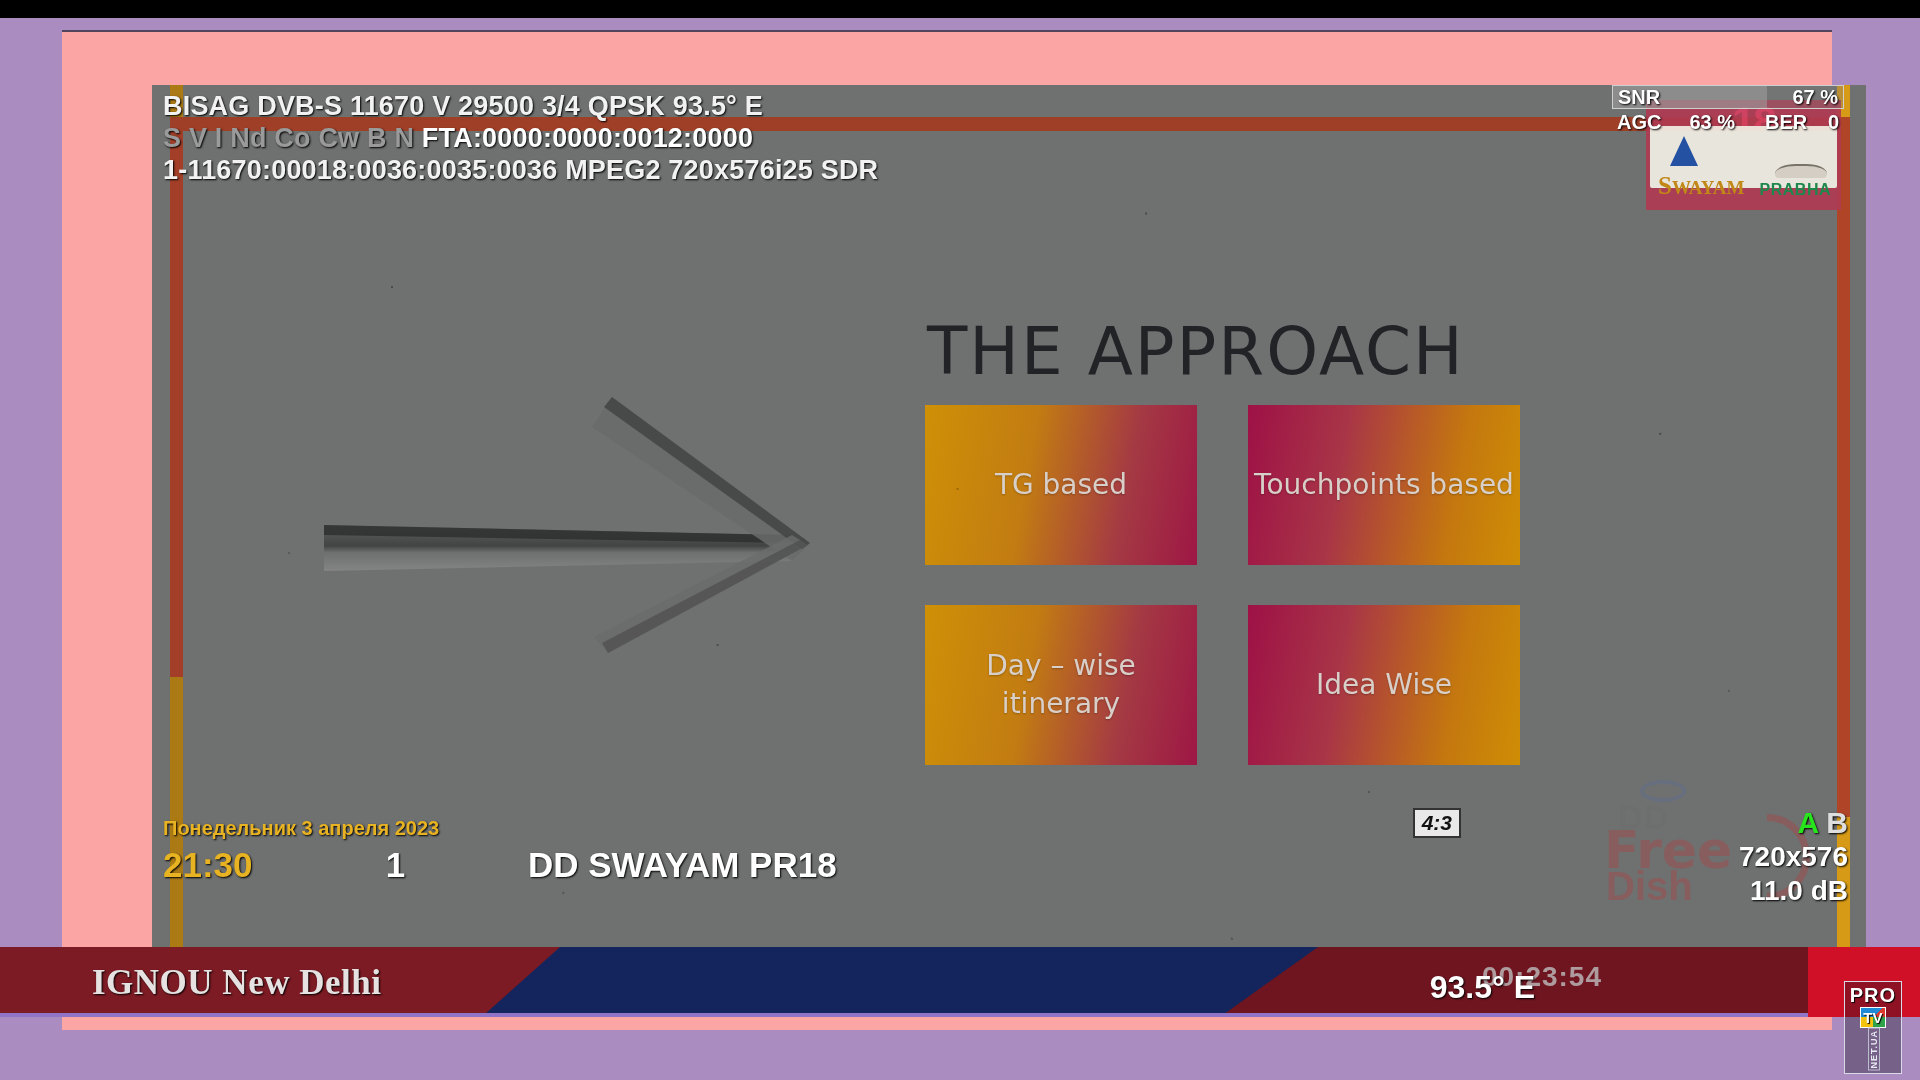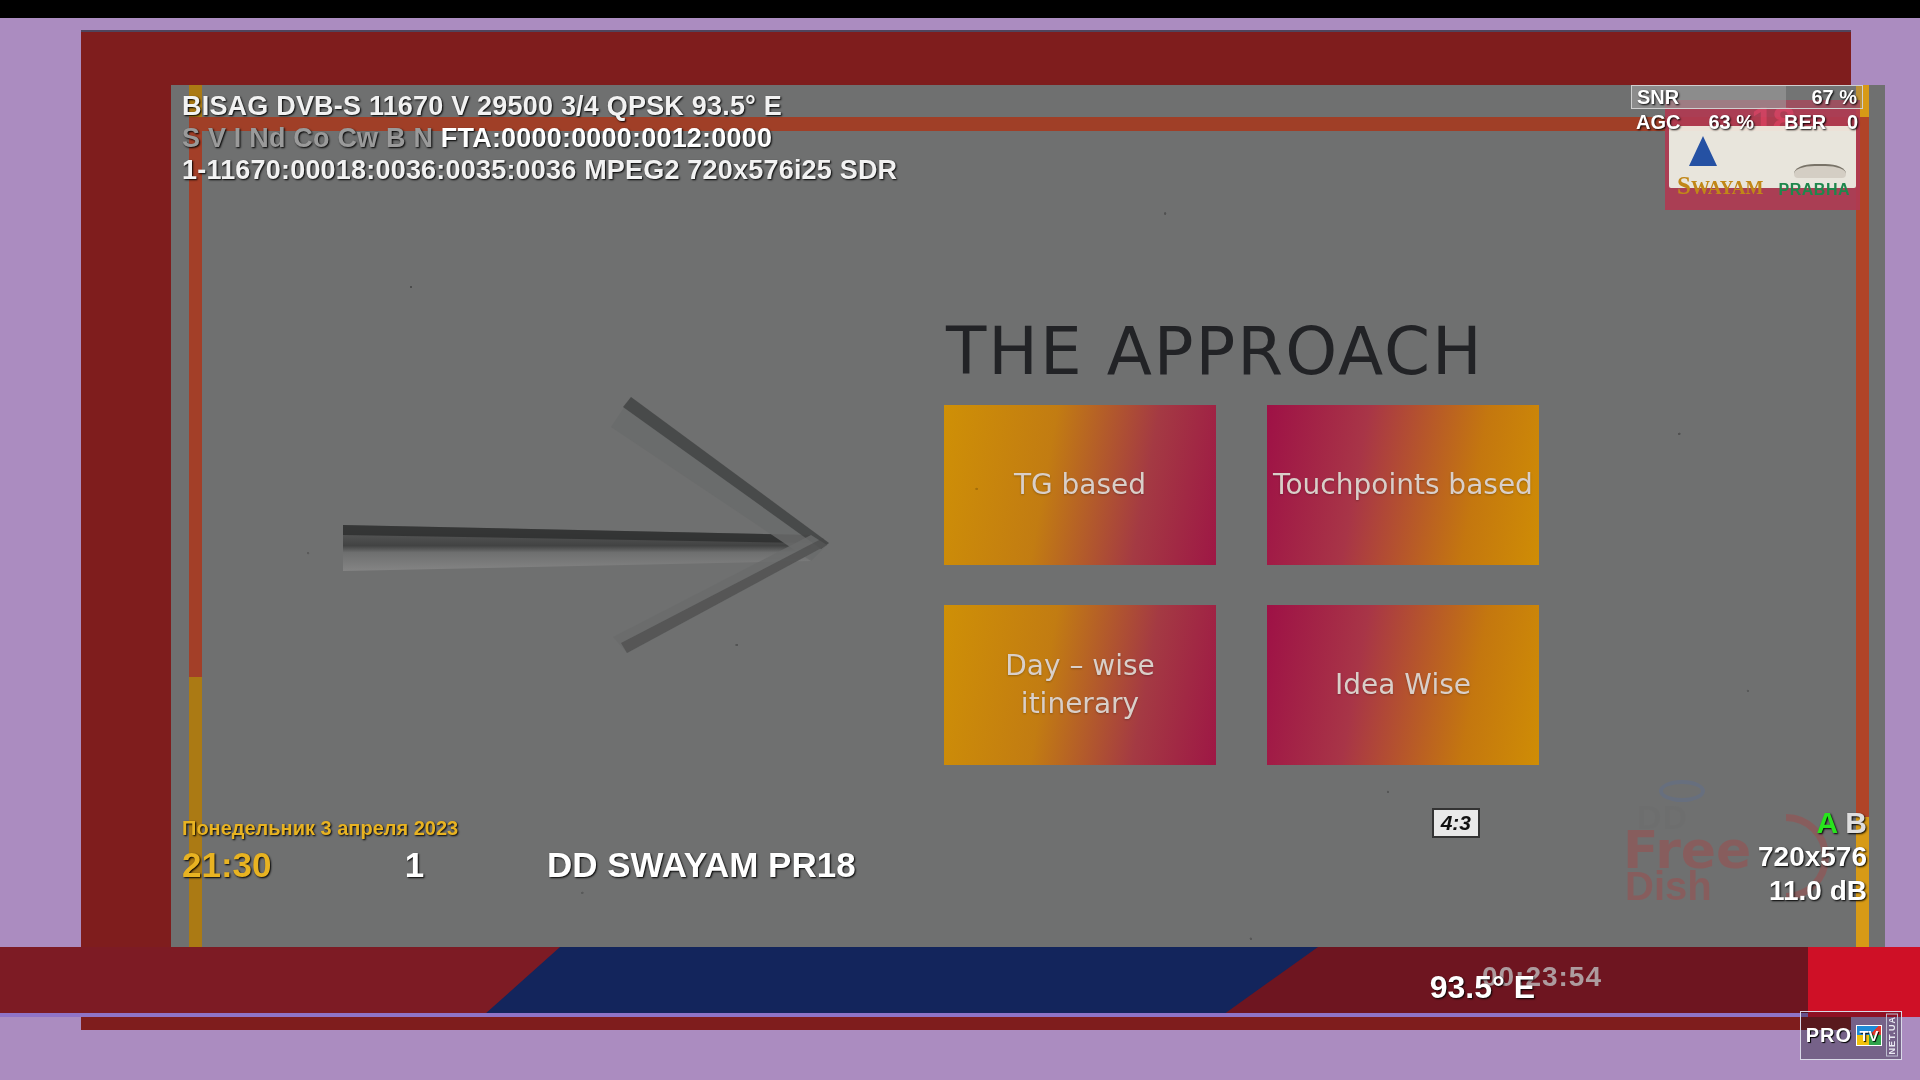--- a/index.html
+++ b/index.html
@@ -13,23 +13,22 @@
   #app{
     position:absolute; left:0; top:0; width:1920px; height:1080px;
     background:#000;
   }
   #lavender{
     position:absolute; left:0; top:18px; width:1920px; height:1062px;
     background:#ab8cc0;
   }
   #darkframe{
     position:absolute; left:62px; top:30px; width:1770px; height:1000px;
-    background:#7f1d1d;
+    background:#fca5a5;
     border-top:2px solid #50455d;
-    margin-left:19px;
   }
   #video{
     position:absolute; left:90px; top:53px; width:1714px; height:918px;
     background:#6f7070;
     overflow:hidden;
   }
   
   #video::after{
     content:""; position:absolute; inset:0; pointer-events:none;
     background-image:
@@ -250,24 +249,25 @@
     position:absolute; right:0; top:0; width:112px; height:70px;
     background:#cf1026; z-index:2;
   }
   #banner .purpleline{
     position:absolute; left:0; bottom:0; width:1920px; height:4px;
     background:#8f74c7;
   }
 
   
   #protv{
-    position:absolute; right:18px; bottom:20px; z-index:9;
+    position:absolute; right:18px; bottom:6px; z-index:9;
     display:flex; align-items:center;
     border:1px solid #d9d9e8; background:rgba(20,20,34,.35);
     padding:2px 3px;
+    flex-direction:column;
   }
   #protv .pro{
     font-size:20px; font-weight:bold; color:#fff; letter-spacing:1px;
     padding:0 2px; text-shadow:1px 1px 1px #000;
   }
   #protv .tvbox{
     position:relative; width:26px; height:21px; margin:0 2px;
     background:linear-gradient(135deg,#1f8ad6 0 50%,#e03a2f 50% 100%);
     border:1px solid #fff; overflow:hidden;
   }
@@ -407,20 +407,21 @@
         <div class="rs">720x576</div>
         <div class="rs">11.0 dB</div>
       </div>
     </div>
   </div>
 
   <div id="banner">
     <div class="redleft"></div>
     <div class="redright"></div>
     <div class="redtab"></div>
+    <div class="org">IGNOU New Delhi</div>
     <div class="tcode">00:23:54</div>
     <div class="geo">93.5° E</div>
     <div class="purpleline"></div>
   </div>
 
   <div id="protv">
     <span class="pro">PRO</span>
     <span class="tvbox">
       <span class="tvletters">TV</span>
     </span>

